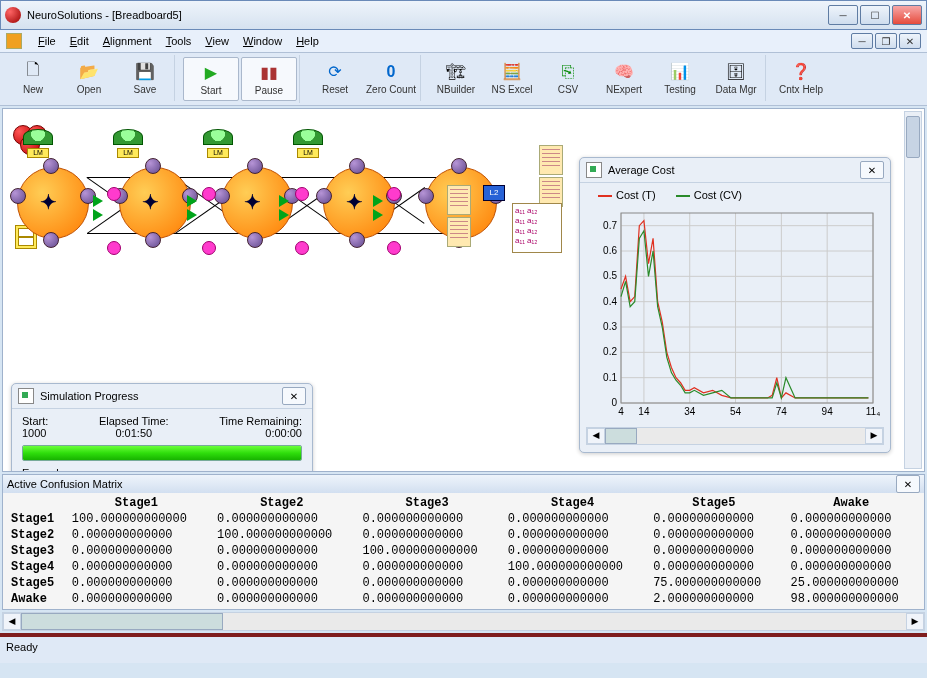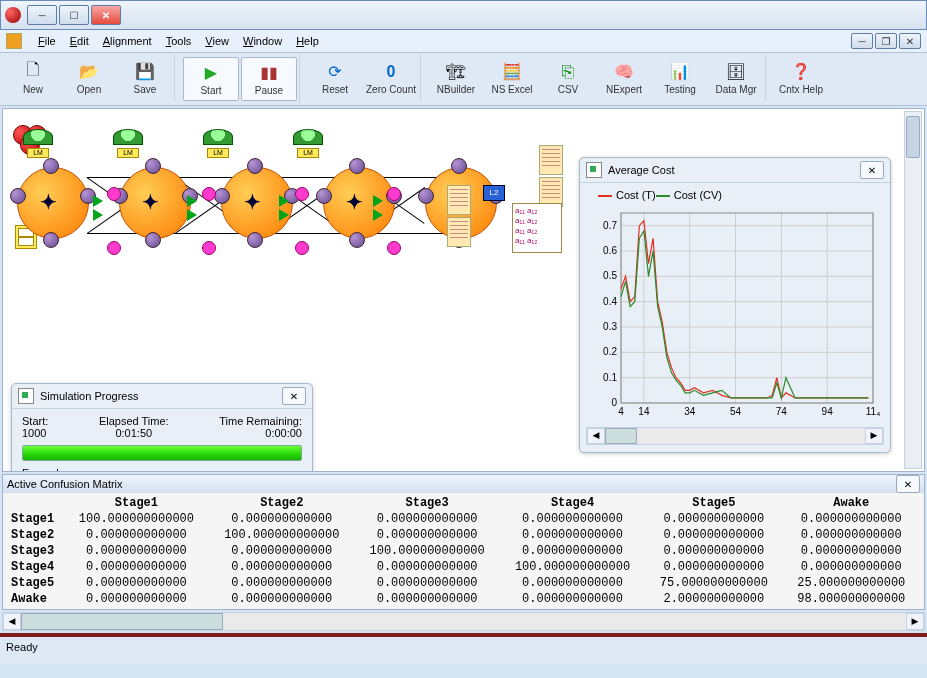--- a/index.html
+++ b/index.html
@@ -49,49 +49,50 @@
 .panel .p-title .p-icon::after{content:"";position:absolute;left:3px;top:3px;width:6px;height:6px;background:#3a5}
 .p-close{margin-left:auto;width:22px;height:16px;border:1px solid #98a9c0;border-radius:2px;background:#f6f9fd;display:flex;align-items:center;justify-content:center;font-size:10px}
 
 .simprog{left:8px;top:274px;width:300px;height:122px}
 .simprog .body{padding:6px 10px}
 .simprog .row{display:flex;justify-content:space-between;font-size:11px}
 .pb{height:14px;border:1px solid #7a9;background:#e0f0e0;border-radius:2px;margin:6px 0;overflow:hidden}
 .pb .fill{height:100%;background:linear-gradient(#6aff3a,#2fde0c,#17b300)}
 
 .avgcost{left:576px;top:48px;width:310px;height:294px}
-.legend{display:flex;padding:6px 18px;font-size:11px}
+.legend{display:flex;gap:20px;padding:6px 18px;font-size:11px}
 .legend .sw{display:inline-block;width:14px;height:2px;vertical-align:middle;margin-right:4px}
 #chart{display:block;margin:0 auto}
 .hsb{height:16px;margin:4px 6px;background:#eaeaea;border:1px solid #c5d2e2;position:relative}
 .hsb .ar{position:absolute;top:0;width:16px;height:14px;background:#f0f4fa;border:1px solid #c5d2e2;text-align:center;font-size:9px;line-height:13px}
 .hsb .thumb{position:absolute;top:0;height:14px;background:#cdd;border:1px solid #98a9c0}
 
 .work-scroll{position:absolute;right:2px;top:2px;bottom:2px;width:16px;background:#eaeff6;border:1px solid #c5d2e2}
 .work-scroll .thumb{position:absolute;left:1px;right:1px;top:4px;height:40px;background:#c7d4e4;border:1px solid #98a9c0;border-radius:2px}
 
 .matrixpanel{margin:2px;border:1px solid #9fb2cc;background:#c4b5fd}
 .matrixpanel .p-title{height:18px;display:flex;align-items:center;padding:0 4px;background:linear-gradient(#eef4fb,#d2dff0);font-size:11px}
 .matrix-area{background:#f5f5f5;padding:2px 4px;max-height:140px;overflow:hidden}
 table.cm{width:100%;font-family:"Courier New",monospace;font-size:12px;border-collapse:collapse}
 table.cm th{font-weight:bold;text-align:center;padding:1px 4px}
 table.cm td.rh{font-weight:bold;text-align:left;padding:1px 4px}
-table.cm td.v{text-align:center;padding:1px 8px}
+table.cm td.v{text-align:left;padding:1px 8px}
 
 .hsb-bottom{height:17px;margin:0 2px 2px 2px;background:#eaeaea;border:1px solid #c5d2e2;position:relative}
 .hsb-bottom .ar{position:absolute;top:0;width:16px;height:15px;background:#f0f4fa;border:1px solid #c5d2e2;text-align:center;font-size:9px;line-height:14px}
 .hsb-bottom .thumb{position:absolute;top:0;height:15px;background:#cdd;border:1px solid #98a9c0}
 
 .statusbar{height:18px;background:#dfe9f6;border-top:4px solid #7f1d1d;padding:4px 6px;font-size:11px}
 </style>
 </head>
 <body>
 
 <div class="titlebar">
   <div class="app-icon"></div>
+  <div class="title">NeuroSolutions - [Breadboard5]</div>
   <div class="win-btns">
     <div class="wbtn">─</div>
     <div class="wbtn">☐</div>
     <div class="wbtn close">✕</div>
   </div>
 </div>
 
 <div class="menubar">
   <div class="menu-icon"></div>
   <span><u>F</u>ile</span>

